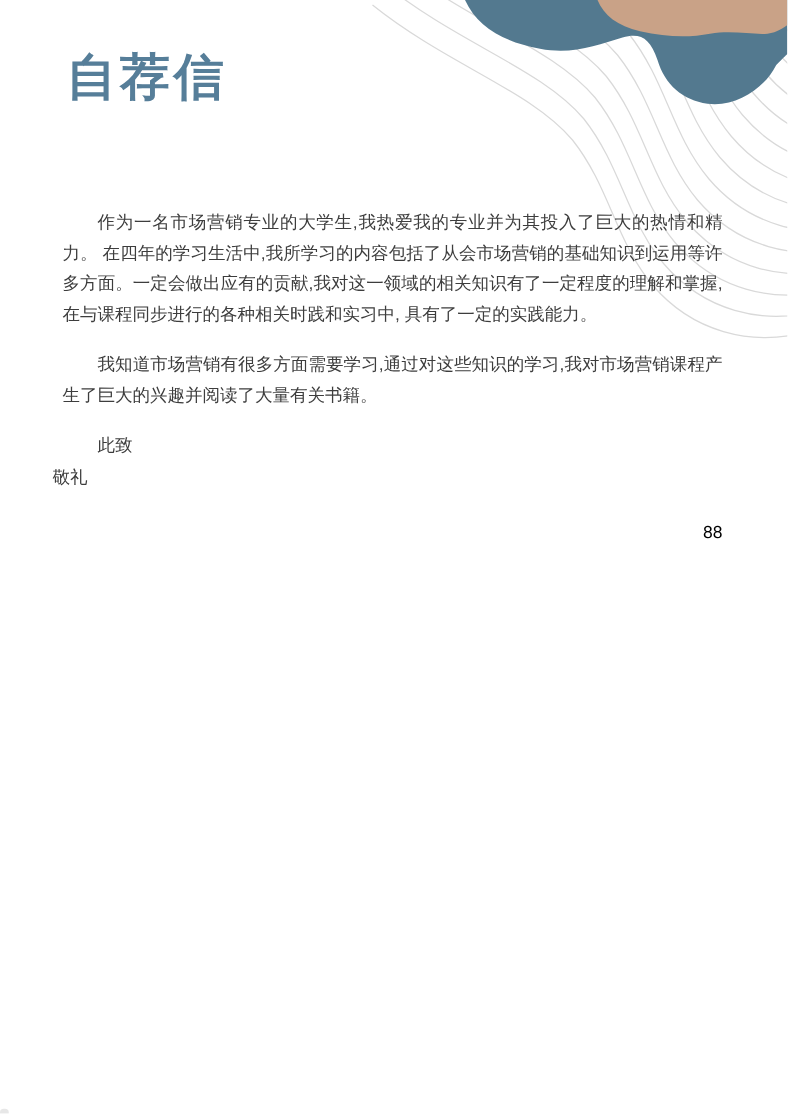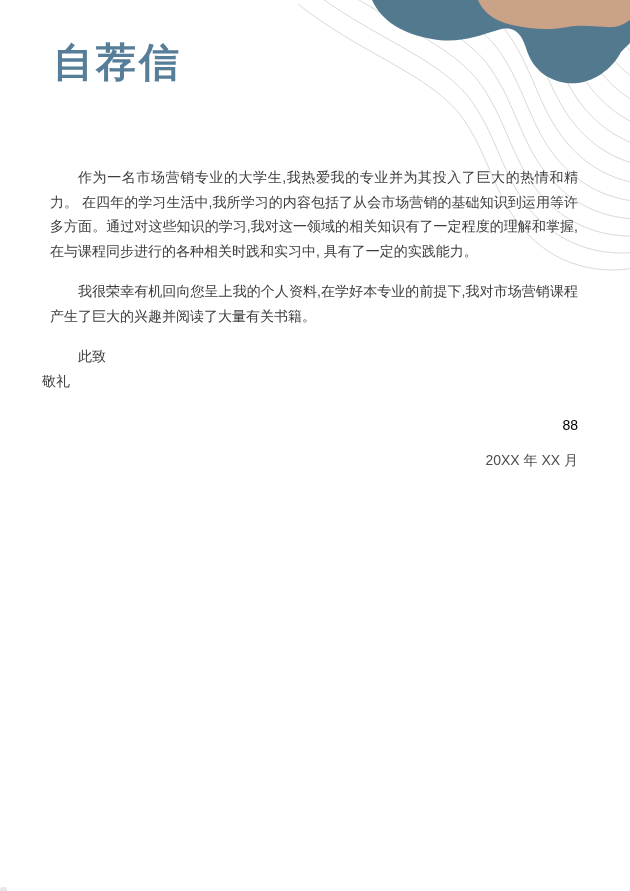--- a/index.html
+++ b/index.html
@@ -82,23 +82,22 @@
       <use href="#wline" transform="translate(99,-187)"></use>
       <use href="#wline" transform="translate(108,-204)"></use>
     </g>
     <path fill="#53798f" d="M372,0 C382,22 404,34 432,39 C458,44 478,36 498,30 C512,26 520,30 526,48 C532,68 546,80 566,83 C590,86 612,70 621,52 C627,46 628,45 630,43 L630,0 Z"></path>
     <path fill="#c9a287" d="M478,0 C483,12 494,21 512,25 C534,30 552,30 568,27 C586,24 602,28 614,27 C622,26 627,22 630,20 L630,0 Z"></path>
   </svg>
 
   <h1 class="title">自荐信</h1>
 
   <div class="letter">
-    <p class="para">作为一名市场营销专业的大学生,我热爱我的专业并为其投入了巨大的热情和精力。 在四年的学习生活中,我所学习的内容包括了从会市场营销的基础知识到运用等许多方面。通过对这些知识的学习,我对这一领域的相关知识有了一定程度的理解和掌握,在与课程同步进行的各种相关时践和实习中, 具有了一定的实践能力。</p>
-    <p class="para">我很荣幸有机回向您呈上我的个人资料,在学好本专业的前提下,我对市场营销课程产生了巨大的兴趣并阅读了大量有关书籍。</p>
+    <p class="para">作为一名市场营销专业的大学生,我热爱我的专业并为其投入了巨大的热情和精力。 在四年的学习生活中,我所学习的内容包括了从会市场营销的基础知识到运用等许多方面。一定会做出应有的贡献,我对这一领域的相关知识有了一定程度的理解和掌握,在与课程同步进行的各种相关时践和实习中, 具有了一定的实践能力。</p>
+    <p class="para">我知道市场营销有很多方面需要学习,通过对这些知识的学习,我对市场营销课程产生了巨大的兴趣并阅读了大量有关书籍。</p>
     <p class="closing-1">此致</p>
     <p class="closing-2">敬礼</p>
     <p class="sign">88</p>
-    <p class="date">20XX 年 XX 月</p>
   </div>
 
   <div class="corner-mark"></div>
 
 </div>
 
 </body></html>

